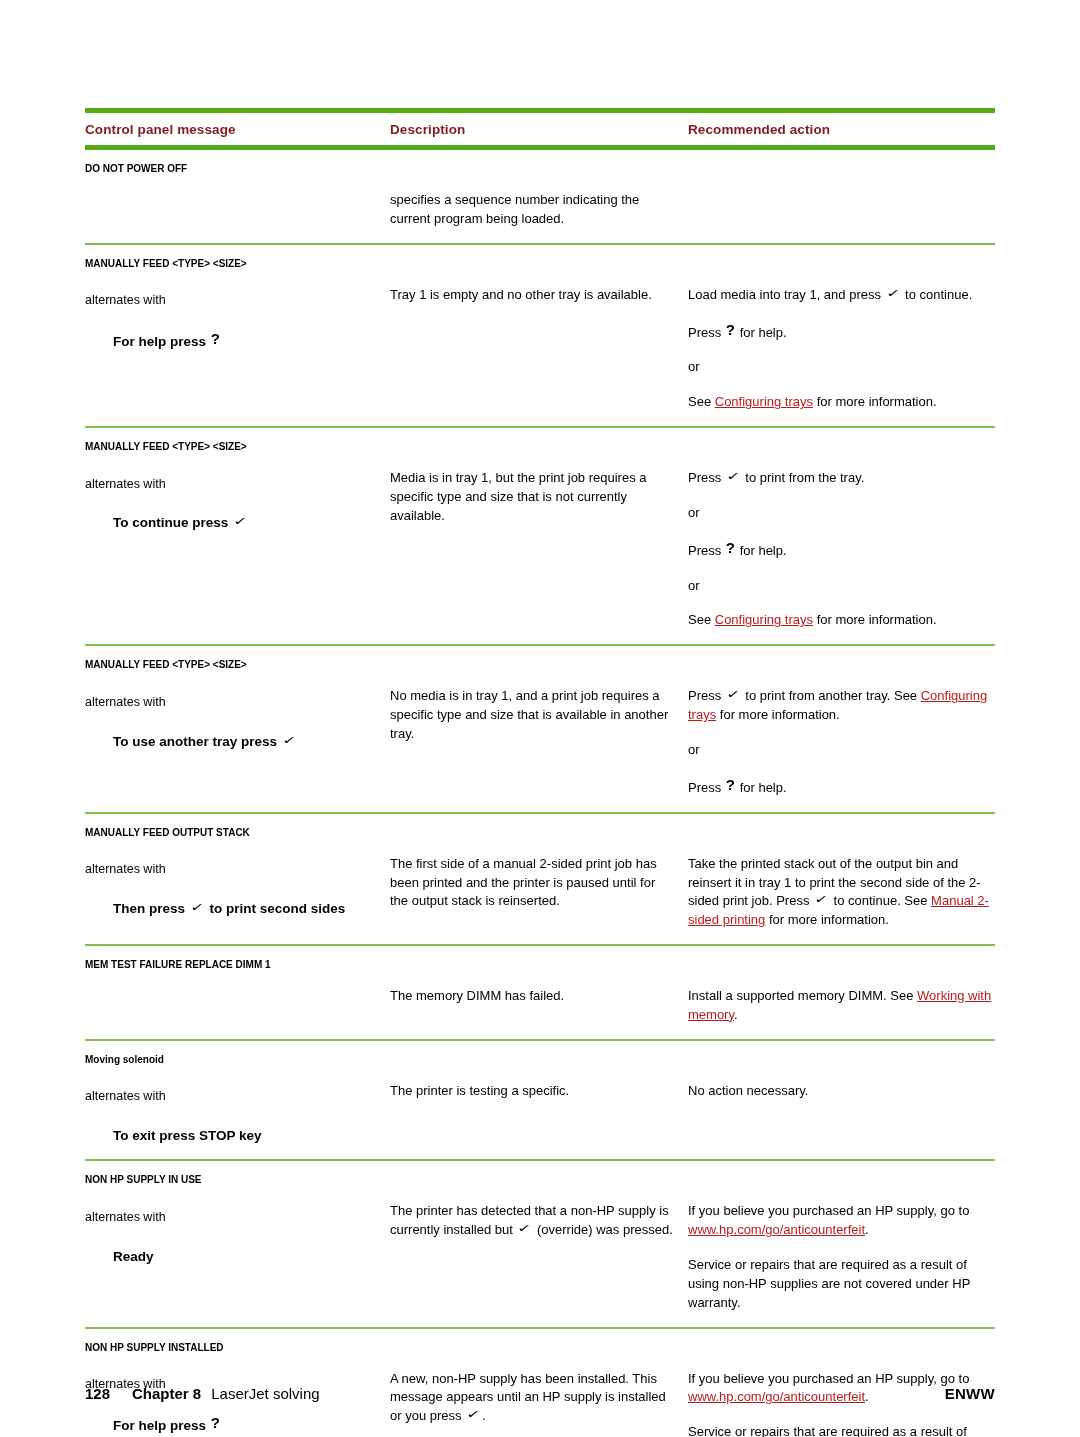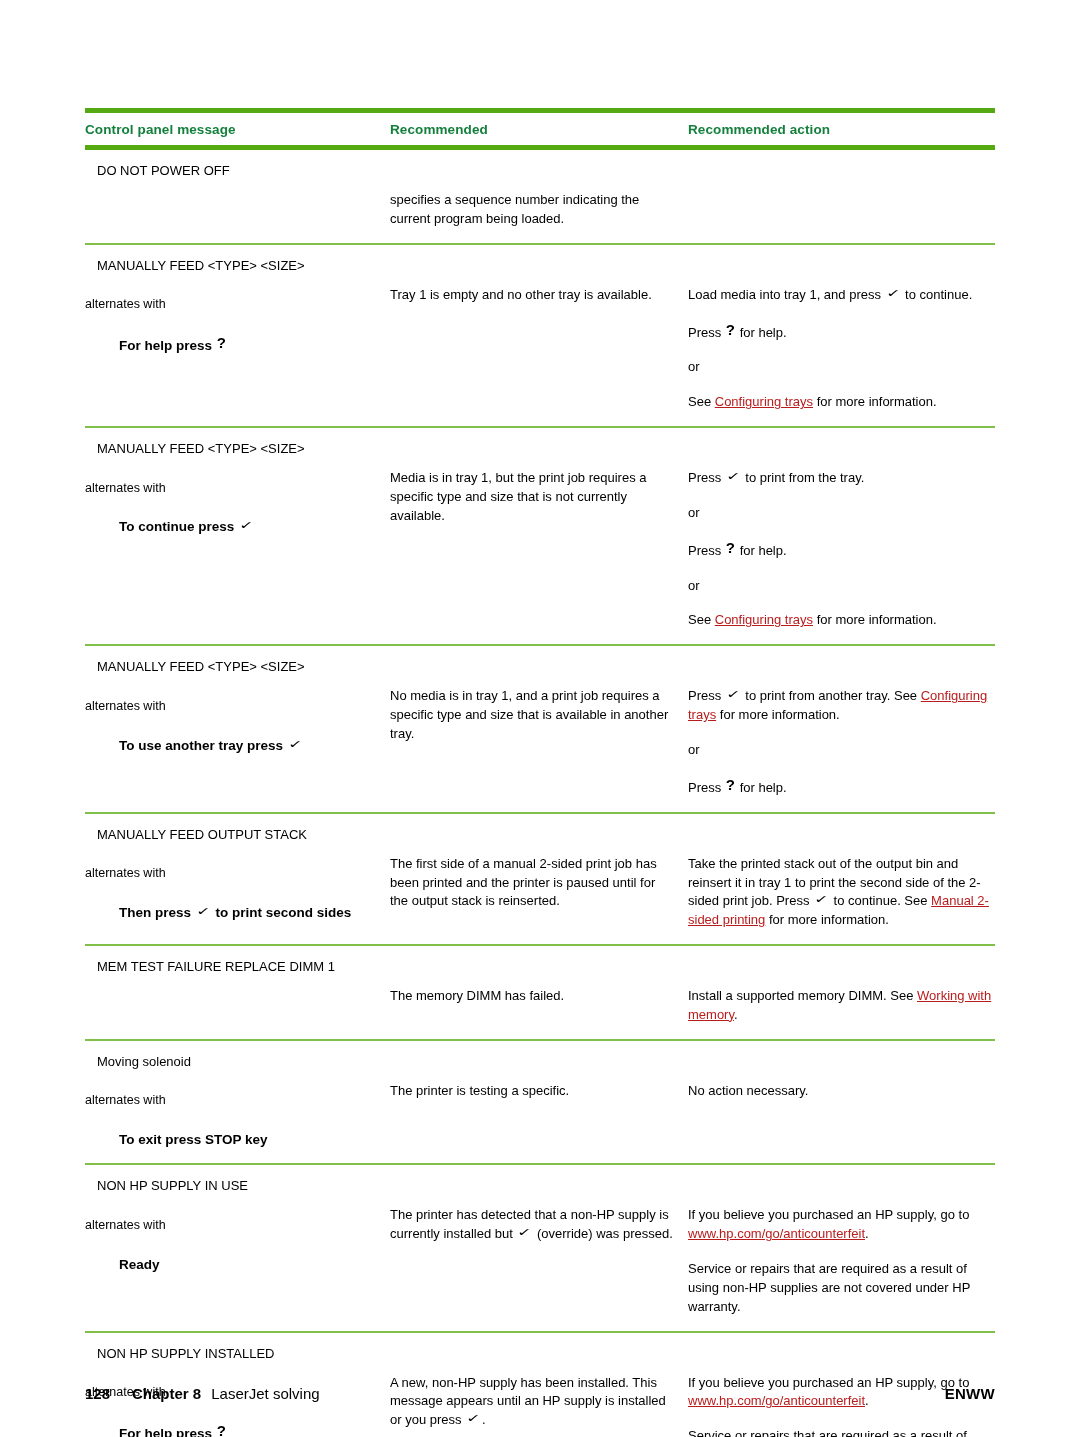--- a/index.html
+++ b/index.html
@@ -50,51 +50,51 @@
     background: #7fbf4a;
     width: 100%;
   }
 
   
   .thead {
     display: flex;
     padding: 9px 0 8px 0;
   }
   .thead .cell {
-    color: #15803d;
+    color: #7f1d1d;
     font-weight: bold;
     font-size: 13.5px;
     letter-spacing: 0.1px;
   }
 
   .row {
     display: flex;
     padding: 12px 0 14px 0;
   }
   .c1 { width: 305px; flex: 0 0 305px; padding-right: 10px; box-sizing: border-box; }
   .c2 { width: 298px; flex: 0 0 298px; padding-right: 12px; box-sizing: border-box; }
   .c3 { width: 307px; flex: 0 0 307px; box-sizing: border-box; }
 
   .msg {
-    font-weight: normal;
-    font-size: 13px;
+    font-weight: bold;
+    font-size: 10px;
     line-height: 1.35;
-    margin: 0 0 0 12px;
+    margin: 0 0 0 0;
   }
   .alt {
     font-size: 12.5px;
     line-height: 1.35;
     margin: 22px 0 0 0;
     font-weight: normal;
   }
   .msg2 {
     font-weight: bold;
     font-size: 13.5px;
     line-height: 1.35;
-    margin: 22px 0 0 10px;
+    margin: 22px 0 0 4px;
     padding-left: 24px;
   }
   .desc, .action {
     font-size: 13px;
     line-height: 1.45;
     margin-top: 29px;
   }
   .p {
     margin: 0 0 0 0;
   }
@@ -143,21 +143,21 @@
 <body>
 
 <div class="page">
 
   <div class="table-wrap">
 
     <div class="rule-thick-top"></div>
 
     <div class="thead">
       <div class="cell c1">Control panel message</div>
-      <div class="cell c2">Recommended</div>
+      <div class="cell c2">Description</div>
       <div class="cell c3">Recommended action</div>
     </div>
 
     <div class="rule-thick-mid"></div>
 
     <div class="row">
       <div class="c1">
         <div class="msg">DO NOT POWER OFF</div>
       </div>
       <div class="c2 desc">

